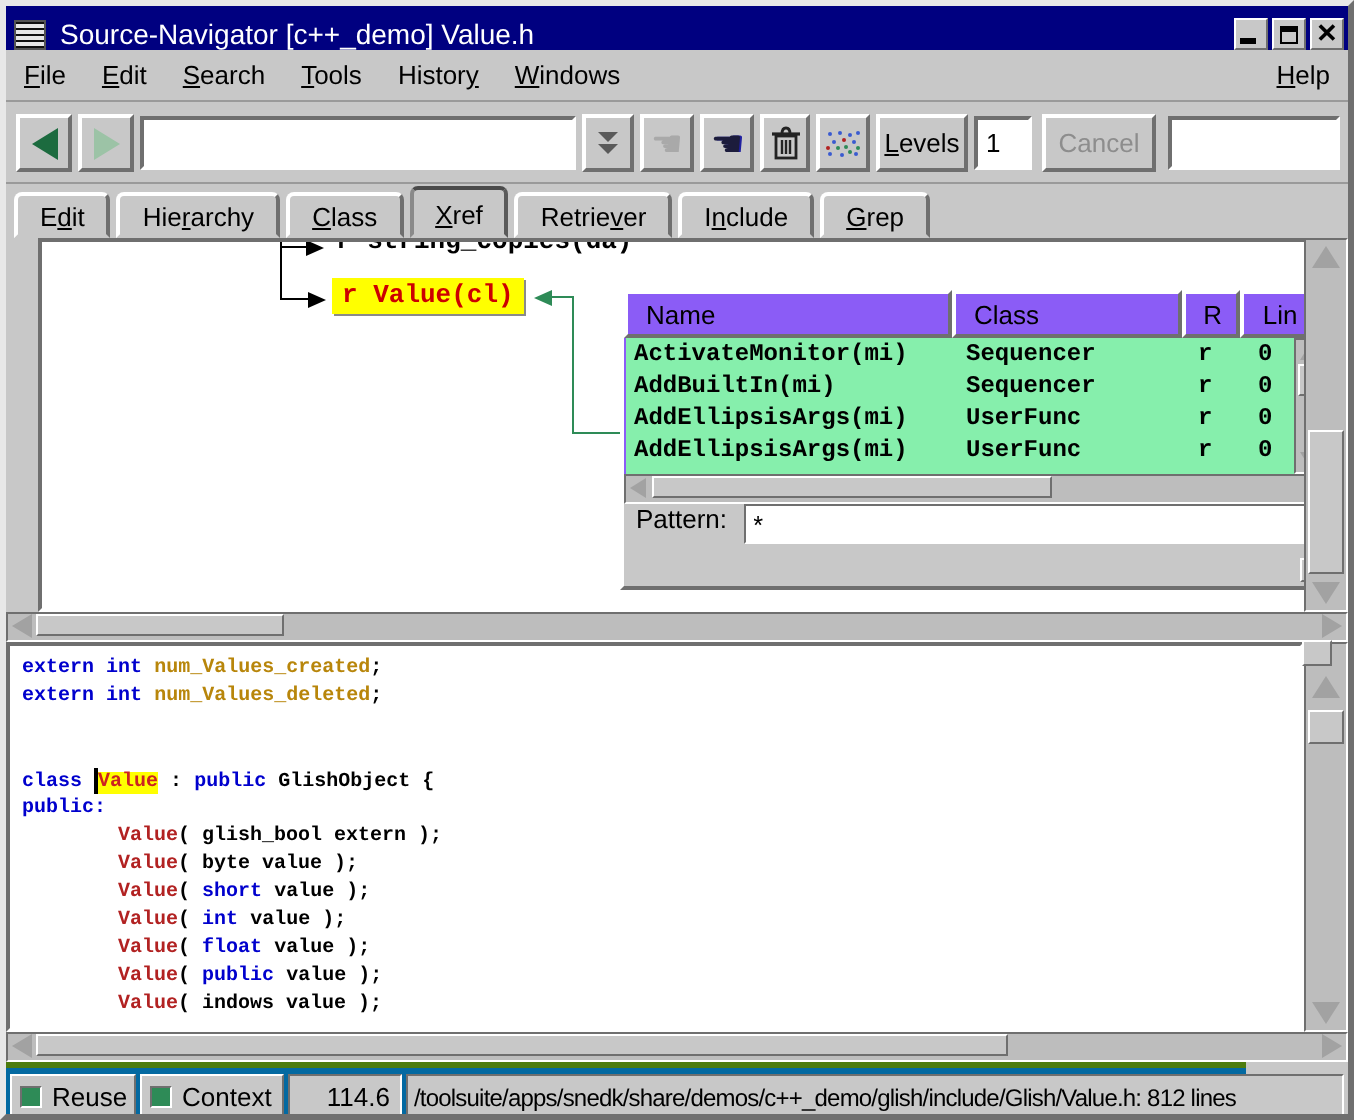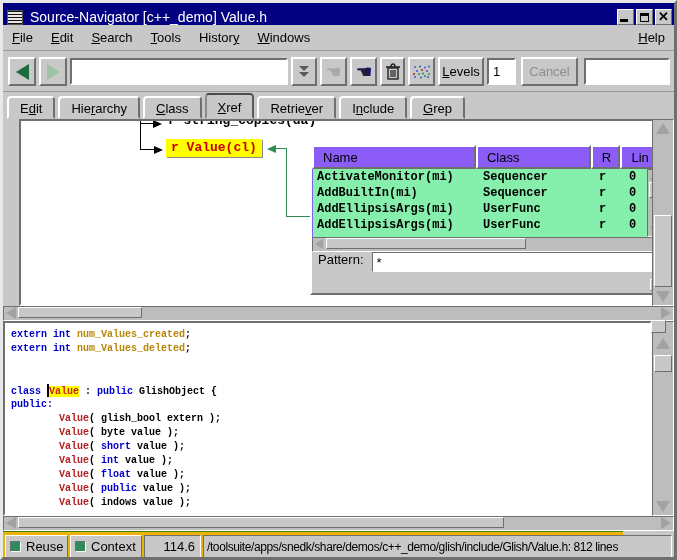--- a/index.html
+++ b/index.html
@@ -138,22 +138,22 @@
     padding:5px 0 0 6px;}
   .code-line{white-space:pre;height:14px;line-height:14px;}
   .seg-kw{color:#0000cd;}
   .seg-id{color:#b8860b;}
   .seg-fn{color:#b22222;}
   .seg-pl{color:#000;}
   .seg-hl{color:#cc2222;background:#ffff00;}
   .seg-caret{display:inline-block;width:2px;height:13px;background:#000;vertical-align:text-bottom;}
 
   
-  .statusbar{position:absolute;left:0;top:528px;width:620px;height:29px;background:#eab308;
-    border-top:1px solid #4d7c0f;}
+  .statusbar{position:absolute;left:0;top:528px;width:620px;height:29px;background:#0369a1;
+    border-top:3px solid #4d7c0f;}
   .st{position:absolute;top:3px;height:23px;display:flex;align-items:center;font-size:13px;}
   .st-reuse{left:2px;width:63px;padding-left:4px;}
   .st-context{left:67px;width:72px;padding-left:4px;}
   .chk{width:11px;height:11px;background:#2e8b57;margin-right:5px;flex:none;
     border:1px solid;border-color:#6f6f6f #ffffff #ffffff #6f6f6f;}
   .st-pos{left:141px;width:57px;justify-content:flex-end;padding-right:5px;background:#c8c8c8;}
   .st-file{left:200px;width:469px;padding-left:3px;background:#c8c8c8;font-size:12px;
     letter-spacing:-0.4px;white-space:nowrap;overflow:hidden;}
 </style>
 </head>

